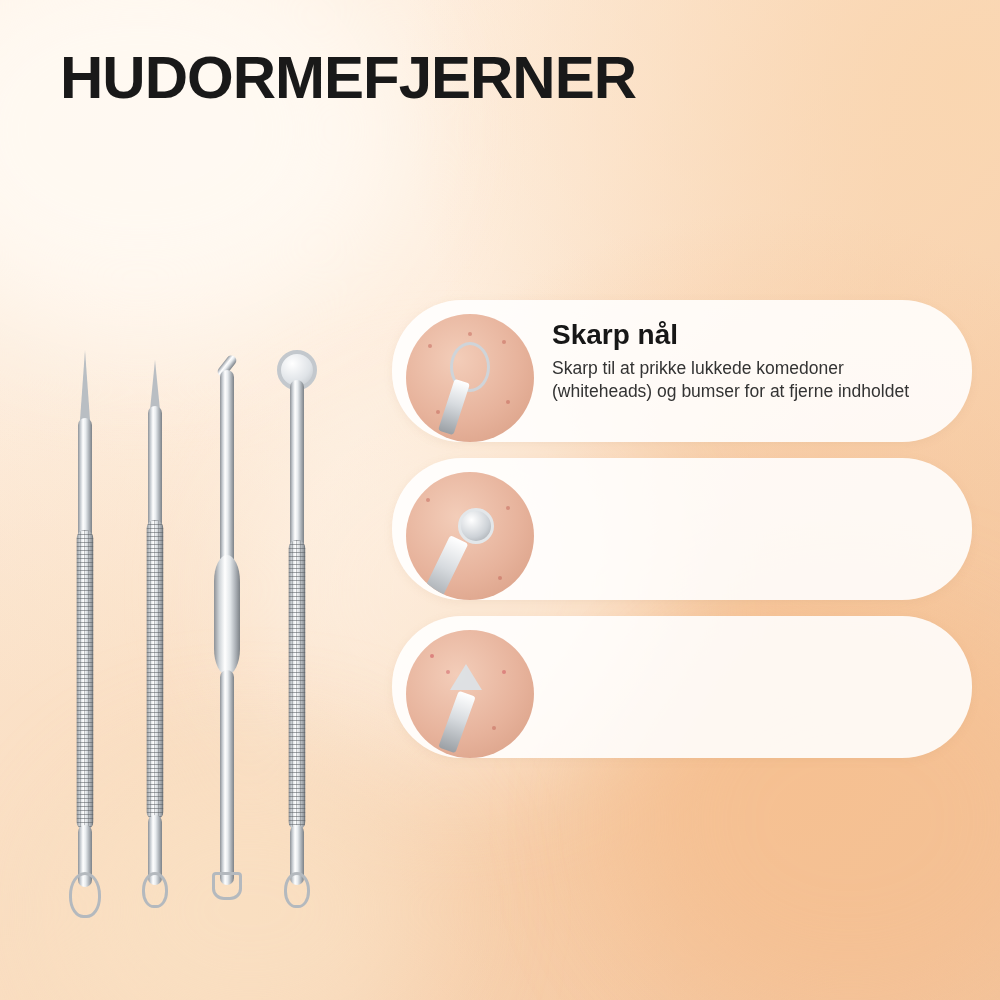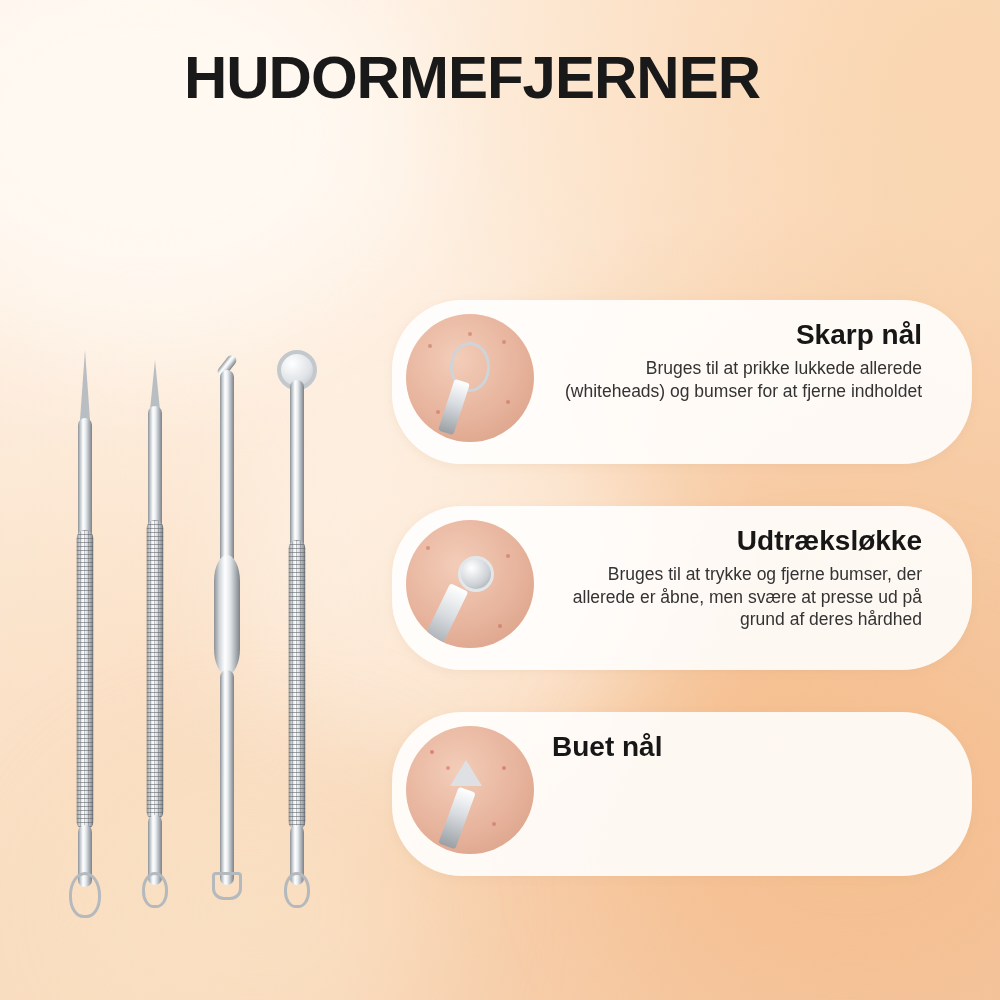--- a/index.html
+++ b/index.html
@@ -17,21 +17,20 @@
     position: relative;
     width: 1000px;
     height: 1000px;
     background:
       radial-gradient(circle at 78% 72%, rgba(247,196,150,0.95) 0%, rgba(247,196,150,0.0) 48%),
       radial-gradient(circle at 96% 8%, rgba(250,214,176,0.95) 0%, rgba(250,214,176,0.0) 42%),
       radial-gradient(circle at 10% 96%, rgba(250,222,192,0.9) 0%, rgba(250,222,192,0.0) 45%),
       radial-gradient(circle at 30% 18%, rgba(255,243,230,0.98) 0%, rgba(255,243,230,0.0) 55%),
       linear-gradient(135deg, #fdf0e2 0%, #fbe3cd 38%, #f6cfae 68%, #f2c49e 100%);
     overflow: hidden;
-    text-align: right;
   }
 
   
   .blotch {
     position: absolute;
     border-radius: 50%;
     filter: blur(60px);
     pointer-events: none;
   }
   .blotch.b1 { left: -120px; top: -80px; width: 520px; height: 420px; background: rgba(255,250,243,0.9); }
@@ -152,22 +151,22 @@
     left: 392px;
     top: 300px;
     width: 580px;
   }
   .card {
     position: relative;
     display: flex;
     align-items: flex-start;
     background: rgba(255,255,255,0.88);
     border-radius: 70px;
-    padding: 14px 22px 22px 14px;
-    margin-bottom: 42px;
+    padding: 14px 22px 0 14px;
+    margin-bottom: 16px;
     box-shadow: 0 2px 10px rgba(180,140,100,0.10);
   }
   .card-photo {
     flex: 0 0 auto;
     width: 128px;
     height: 128px;
     border-radius: 50%;
     overflow: hidden;
     position: relative;
     background: radial-gradient(circle at 40% 35%, #f3cdb9 0%, #e7b39c 55%, #d79c82 100%);
@@ -278,47 +277,42 @@
         <span class="speck" style="left:22px; top:30px;"></span>
         <span class="speck" style="left:96px; top:26px;"></span>
         <span class="speck" style="left:30px; top:96px;"></span>
         <span class="speck" style="left:100px; top:86px;"></span>
         <span class="speck" style="left:62px; top:18px;"></span>
         <div class="mini-loop" style="left:44px; top:28px; width:34px; height:44px;"></div>
         <div class="tool-mini" style="left:40px; top:66px; width:16px; height:54px; transform:rotate(18deg);"></div>
       </div>
       <div class="card-text">
         <h2 class="card-title">Skarp nål</h2>
-        <p class="card-desc">Bruges til at prikke lukkede allerede (whiteheads) og bumser for at fjerne indholdet</p>
+        <p class="card-desc">Skarp til at prikke lukkede komedoner (whiteheads) og bumser for at fjerne indholdet</p>
       </div>
     </div>
 
     <div class="card">
       <div class="card-photo">
         <span class="speck" style="left:20px; top:26px;"></span>
         <span class="speck" style="left:100px; top:34px;"></span>
         <span class="speck" style="left:26px; top:100px;"></span>
         <span class="speck" style="left:92px; top:104px;"></span>
         <div class="mini-ring" style="left:52px; top:36px; width:30px; height:30px;"></div>
         <div class="tool-mini" style="left:28px; top:64px; width:20px; height:70px; transform:rotate(26deg);"></div>
       </div>
-      <div class="card-text">
-        <h2 class="card-title">Udtræksløkke</h2>
-        <p class="card-desc">Bruges til at trykke og fjerne bumser, der allerede er åbne, men svære at presse ud på grund af deres hårdhed</p>
-      </div>
     </div>
 
     <div class="card">
       <div class="card-photo">
         <span class="speck" style="left:24px; top:24px; background:rgba(205,80,90,0.55);"></span>
         <span class="speck" style="left:96px; top:40px; background:rgba(205,80,90,0.5);"></span>
         <span class="speck" style="left:40px; top:40px; background:rgba(205,80,90,0.45);"></span>
         <span class="speck" style="left:86px; top:96px;"></span>
         <div class="mini-tri" style="left:44px; top:34px;"></div>
         <div class="tool-mini" style="left:42px; top:62px; width:18px; height:60px; transform:rotate(20deg);"></div>
       </div>
       <div class="card-text">
-        <h2 class="card-title">Buet nål</h2>
       </div>
     </div>
 
   </div>
 </div>
 
 </body></html>

